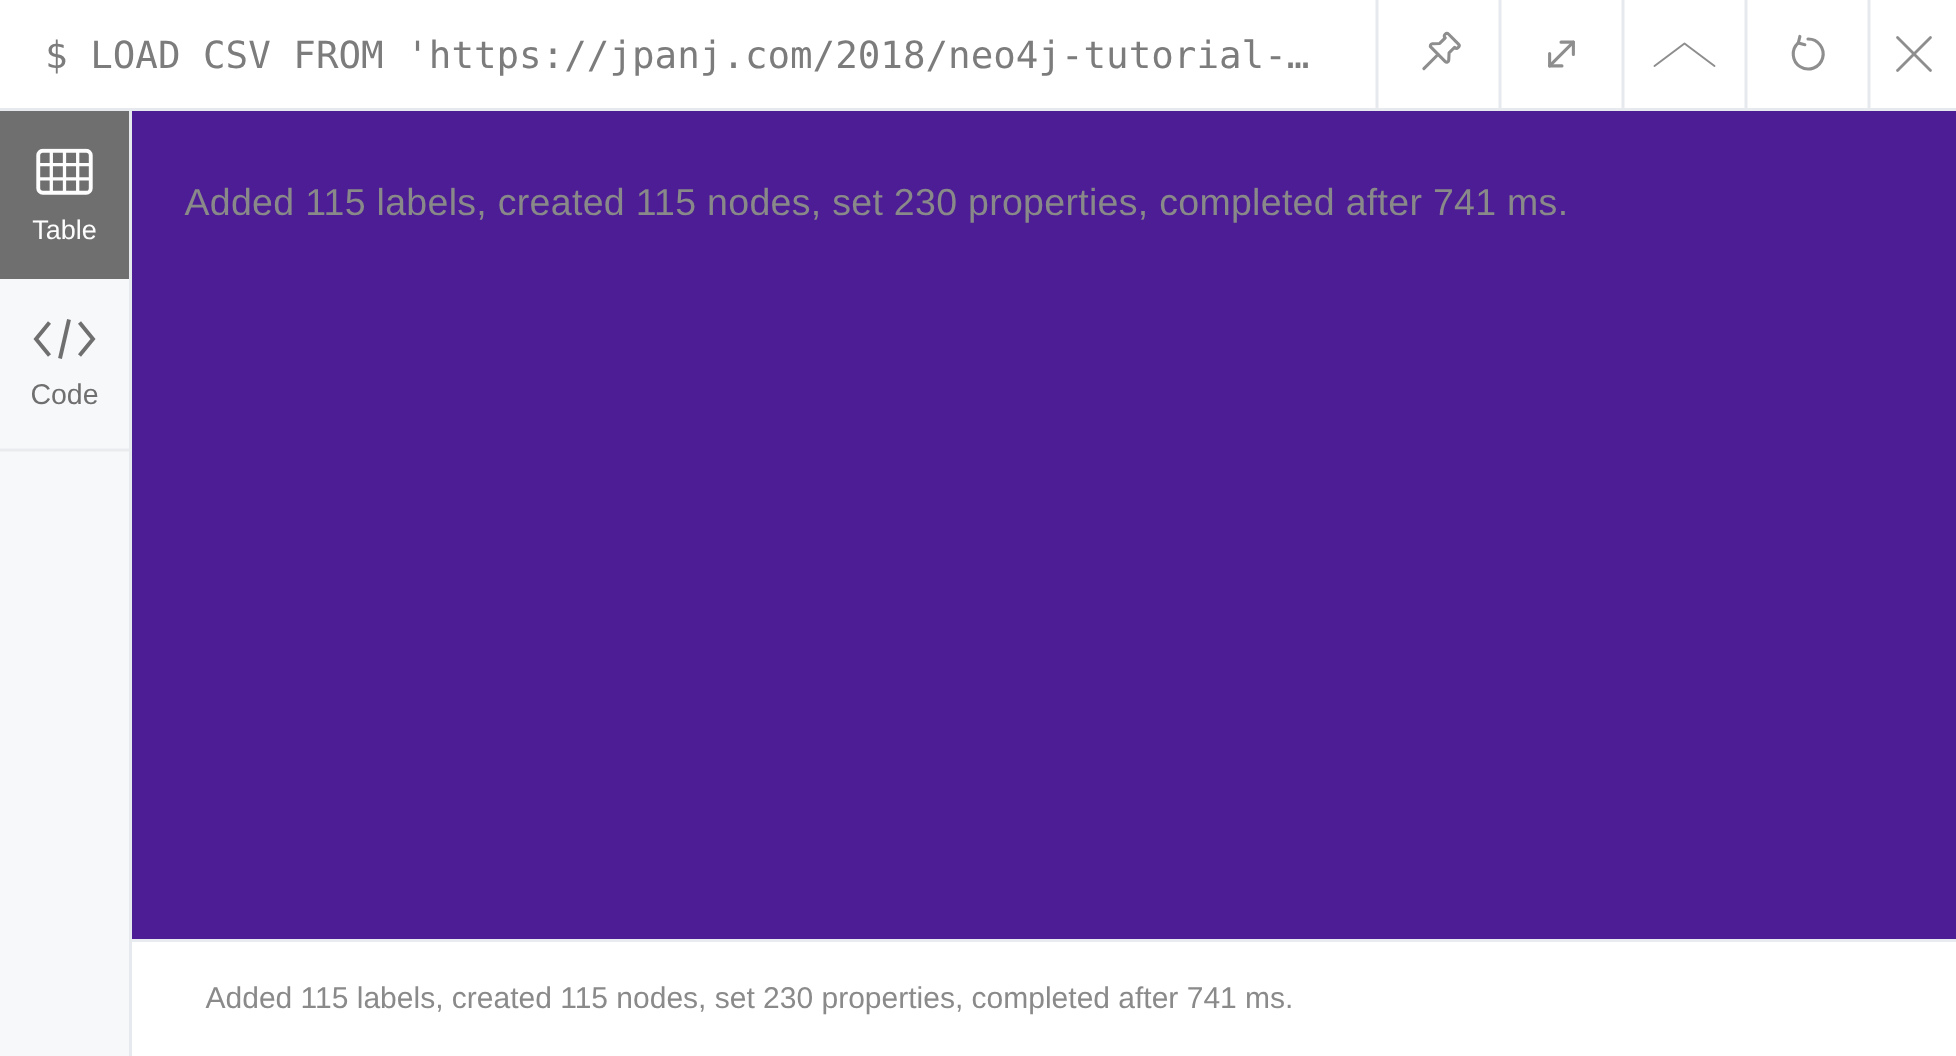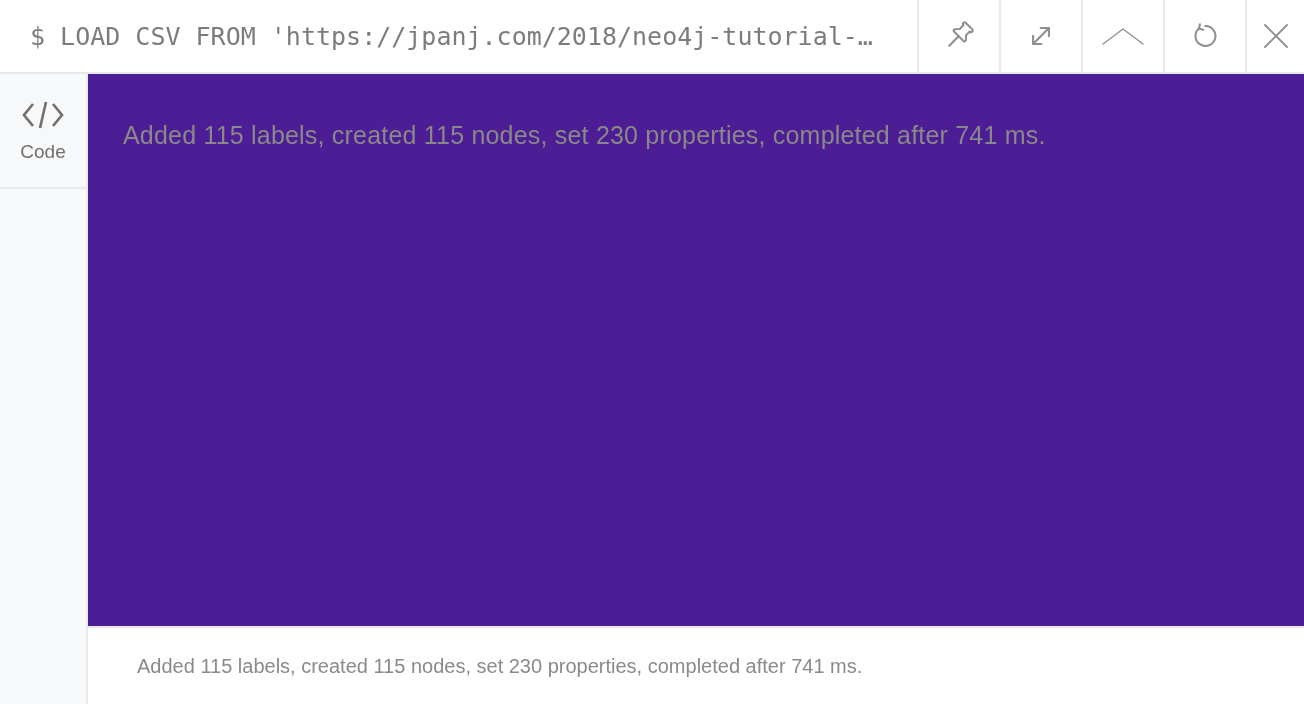--- a/index.html
+++ b/index.html
@@ -141,20 +141,30 @@
           <path d="M18.6 5.4 L5.4 18.6"></path>
         </svg>
       </span>
     </div>
   </div>
 
   <div class="body">
 
     <div class="sidebar">
 
+      <div class="tab tab-table">
+        <span>
+          <svg width="38" height="31" viewBox="0 0 38 31" fill="none" stroke="#fdfdfd">
+            <rect x="1.5" y="1.5" width="35" height="28" rx="3" stroke-width="2.6"></rect>
+            <path d="M1.5 10.8 H36.5 M1.5 20.2 H36.5" stroke-width="2.2"></path>
+            <path d="M10.2 1.5 V29.5 M19 1.5 V29.5 M27.8 1.5 V29.5" stroke-width="2.2"></path>
+          </svg>
+        </span>
+        <span class="tab-label">Table</span>
+      </div>
 
       <div class="tab tab-code">
         <span>
           <svg width="44" height="28" viewBox="0 0 44 28" fill="none" stroke="#6f6f6f" stroke-width="2.6" stroke-linejoin="miter">
             <path d="M12 3 L3 14 L12 25"></path>
             <path d="M19 27 L25 1"></path>
             <path d="M32 3 L41 14 L32 25"></path>
           </svg>
         </span>
         <span class="tab-label">Code</span>

